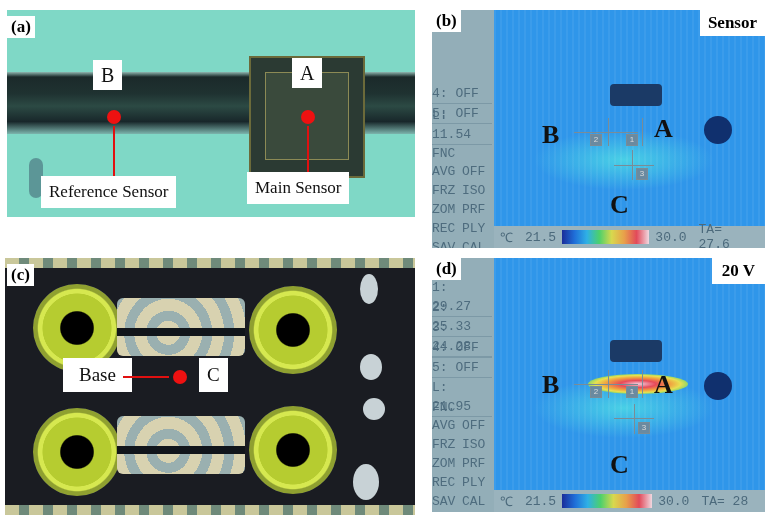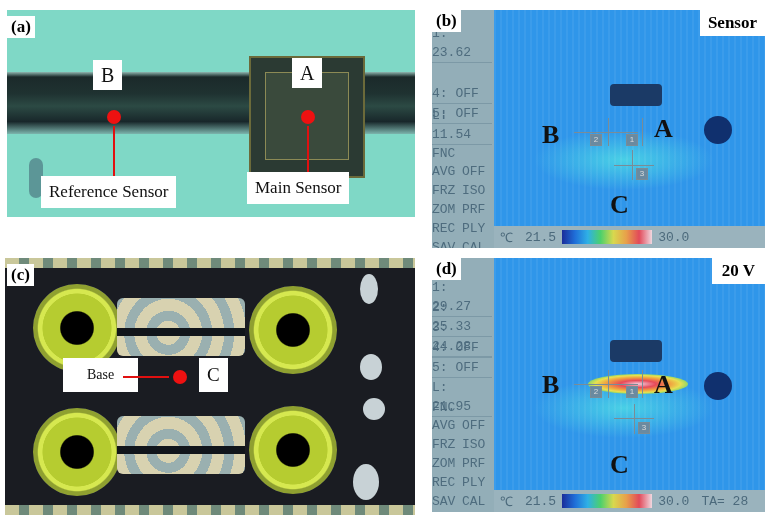--- a/index.html
+++ b/index.html
@@ -64,21 +64,20 @@
   <div class="dot" style="left:100px;top:100px;"></div>
   <div class="dot" style="left:294px;top:100px;"></div>
   <div style="position:absolute;left:106px;top:116px;width:2px;height:56px;background:#e01010;"></div>
   <div style="position:absolute;left:300px;top:116px;width:2px;height:54px;background:#e01010;"></div>
   <div class="lbl" style="left:34px;top:166px;font-size:17px;padding:0 8px;line-height:32px;">Reference Sensor</div>
   <div class="lbl" style="left:240px;top:162px;font-size:17px;padding:0 8px;line-height:32px;">Main Sensor</div>
 </div>
 
 <div class="panel therm" id="pb">
   <div class="side">
-    <div class="rd" style="top:14px">1:  23.62</div>
     <div class="rd" style="top:74px">4:  OFF</div>
     <div class="rd" style="top:94px">5:  OFF</div>
     <div class="rd" style="top:96px">L:  11.54</div>
     <div class="menu" style="left:0;top:134px">FNC</div>
     <div class="menu" style="left:0;top:152px">
       <div>AVG</div>
       <div>FRZ</div>
       <div>ZOM</div>
       <div>REC</div>
       <div>SAV</div>
@@ -104,20 +103,21 @@
     <div class="mk" style="left:142px;top:158px;">3</div>
     <div class="big" style="left:48px;top:110px;">B</div>
     <div class="big" style="left:160px;top:104px;">A</div>
     <div class="big" style="left:116px;top:180px;">C</div>
   </div>
   <div class="bar">
     <span>℃</span>
     <span>21.5</span>
     <div class="cbar"></div>
     <span>30.0</span>
+    <span>TA=  27.6</span>
   </div>
   <div class="tag" style="left:0;top:0;">(b)</div>
   <div class="tag" style="right:0;top:0;padding:2px 8px;">Sensor</div>
 </div>
 
 <div class="panel" id="pc">
   <div class="top"></div>
   <div class="bot"></div>
   <div class="ring" style="left:28px;top:26px;"></div>
   <div class="ring" style="left:244px;top:28px;"></div>
@@ -125,21 +125,21 @@
   <div class="ring" style="left:244px;top:148px;"></div>
   <div class="pad" style="left:112px;top:40px;"></div>
   <div class="pad" style="left:112px;top:158px;"></div>
   <div class="trace" style="left:112px;top:70px;width:128px;"></div>
   <div class="trace" style="left:112px;top:188px;width:128px;"></div>
   <div class="solder" style="left:355px;top:16px;width:18px;height:30px;"></div>
   <div class="solder" style="left:355px;top:96px;width:22px;height:26px;"></div>
   <div class="solder" style="left:358px;top:140px;width:22px;height:22px;"></div>
   <div class="solder" style="left:348px;top:206px;width:26px;height:36px;"></div>
   <div class="tag" style="left:2px;top:6px;">(c)</div>
-  <div class="lbl" style="left:58px;top:100px;font-size:14px;padding:0 24px;line-height:34px;">Base</div>
+  <div class="lbl" style="left:58px;top:100px;font-size:19px;padding:0 16px;line-height:34px;">Base</div>
   <div style="position:absolute;left:118px;top:118px;width:46px;height:2px;background:#e01010;"></div>
   <div class="dot" style="left:168px;top:112px;"></div>
   <div class="lbl" style="left:194px;top:100px;font-size:19px;padding:0 8px;line-height:34px;">C</div>
 </div>
 
 <div class="panel therm" id="pd">
   <div class="side">
     <div class="rd" style="top:20px">1:  29.27</div>
     <div class="rd" style="top:40px">2:  25.33</div>
     <div class="rd" style="top:60px">3:  24.28</div>

